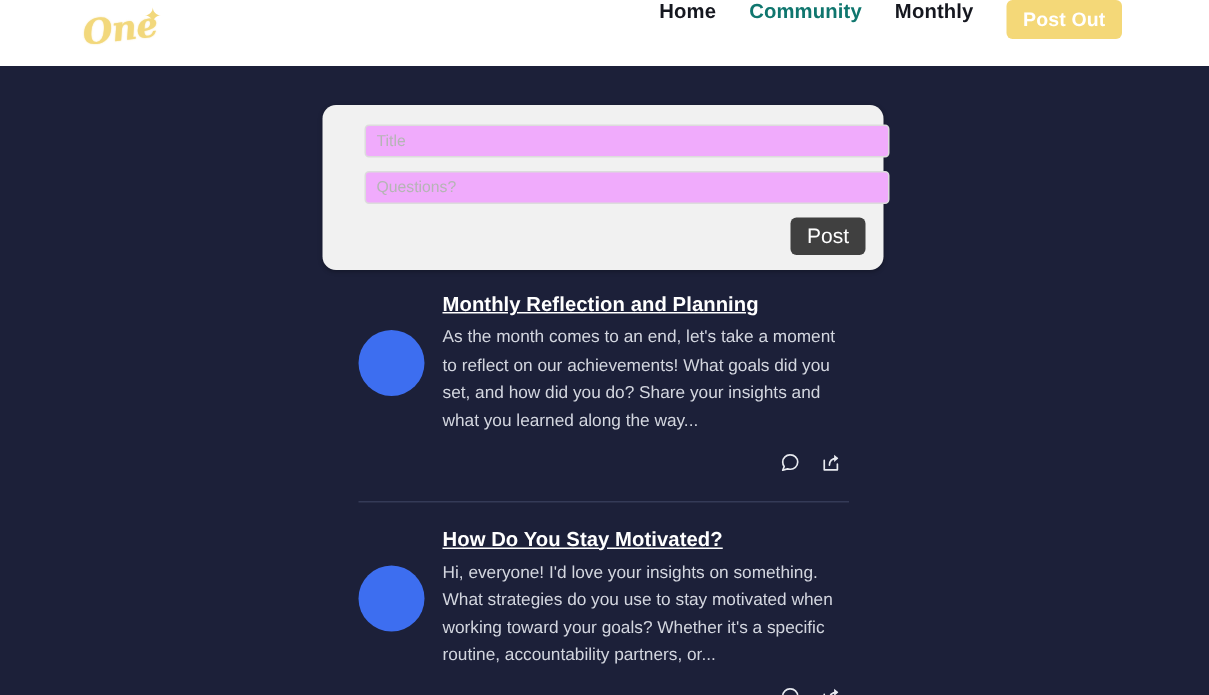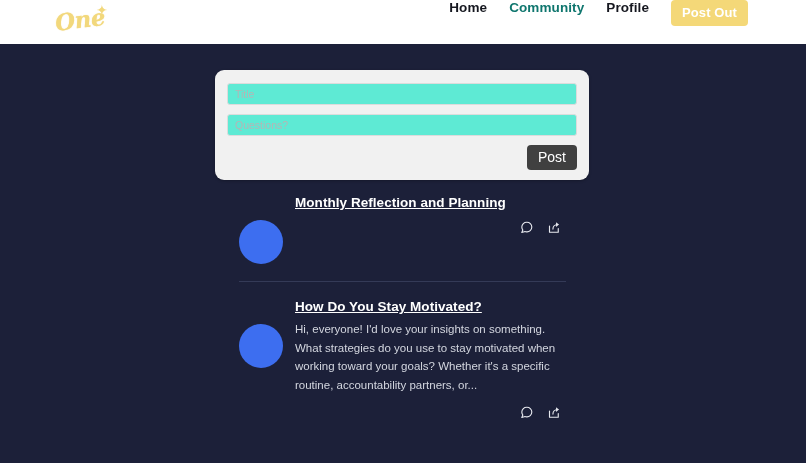--- a/index.html
+++ b/index.html
@@ -108,29 +108,30 @@
     border-radius: 9px;
     padding: 13px 12px 10px 12px;
     box-sizing: border-box;
     box-shadow: 0 1px 3px rgba(0,0,0,0.25);
   }
   .field {
     display: block;
     width: 100%;
     height: 20px;
     box-sizing: border-box;
-    background: #5eead4;
+    background: #f0abfc;
     border: 1px solid #dcdcdc;
     border-radius: 3px;
     padding: 10px 7px;
     font-family: "Liberation Sans", sans-serif;
     font-size: 10.5px;
     color: #333333;
     outline: none;
     margin-bottom: 9px;
+    margin-left: 16px;
   }
   .field::placeholder { color: #b5b5b5; }
   .composer-actions {
     display: flex;
     justify-content: flex-end;
     margin-top: 2px;
   }
   .post-btn {
     background: #404040;
     color: #ffffff;
@@ -211,41 +212,42 @@
 
 <div class="header">
   <div class="logo">
     <span class="logo-text">One</span>
     <span class="logo-star">✦</span>
   </div>
 
   <nav class="nav">
     <a class="nav-link" href="#">Home</a>
     <a class="nav-link active" href="#">Community</a>
-    <a class="nav-link" href="#">Profile</a>
+    <a class="nav-link" href="#">Monthly</a>
     <button class="signout-btn">Post Out</button>
   </nav>
 </div>
 
 <div class="page">
 
   <div class="composer">
     <input class="field" type="text" placeholder="Title" style="">
     <input class="field" type="text" placeholder="Questions?" style="">
     <div class="composer-actions">
       <button class="post-btn">Post</button>
     </div>
   </div>
 
   <div class="feed">
 
     <div class="post">
       <div class="avatar"></div>
       <div class="post-content">
         <h3 class="post-title">Monthly Reflection and Planning</h3>
+        <p class="post-text">As the month comes to an end, let's take a moment to reflect on our achievements! What goals did you set, and how did you do? Share your insights and what you learned along the way...</p>
         <div class="post-actions">
           <span class="icon-btn">
             <svg width="15" height="15" viewBox="0 0 24 24" fill="none" stroke="currentColor" stroke-width="1.8" stroke-linecap="round" stroke-linejoin="round">
               <path d="M20.5 11.3a7.7 7.7 0 0 1-8.3 7.6 8.8 8.8 0 0 1-2.6-.4L4.5 20l1.6-4a7.4 7.4 0 0 1-1.6-4.7 7.7 7.7 0 0 1 8-7.6 7.7 7.7 0 0 1 8 7.6z"></path>
             </svg>
           </span>
           <span class="icon-btn">
             <svg width="15" height="15" viewBox="0 0 24 24" fill="none" stroke="currentColor" stroke-width="1.8" stroke-linecap="round" stroke-linejoin="round">
               <path d="M4 9.5v10h14v-6"></path>
               <path d="M9.5 14.5c0-4.2 3-7 8-7.2"></path>

